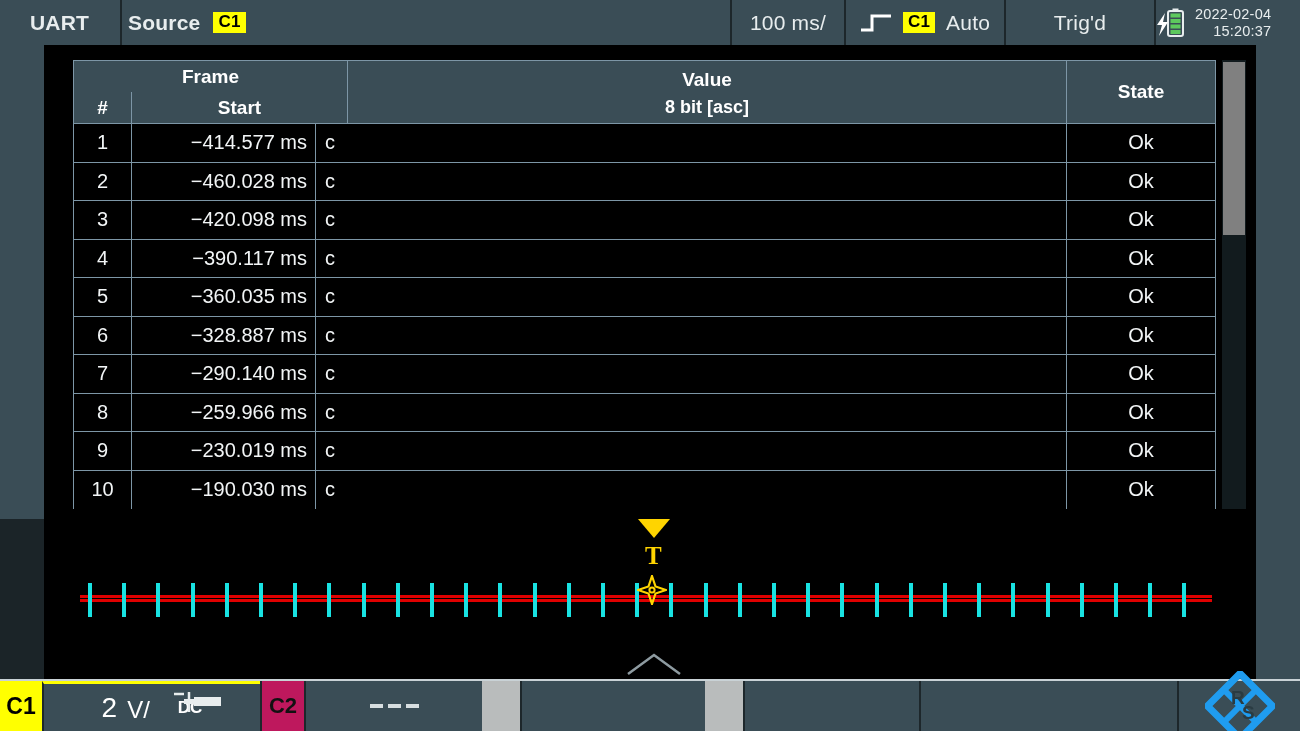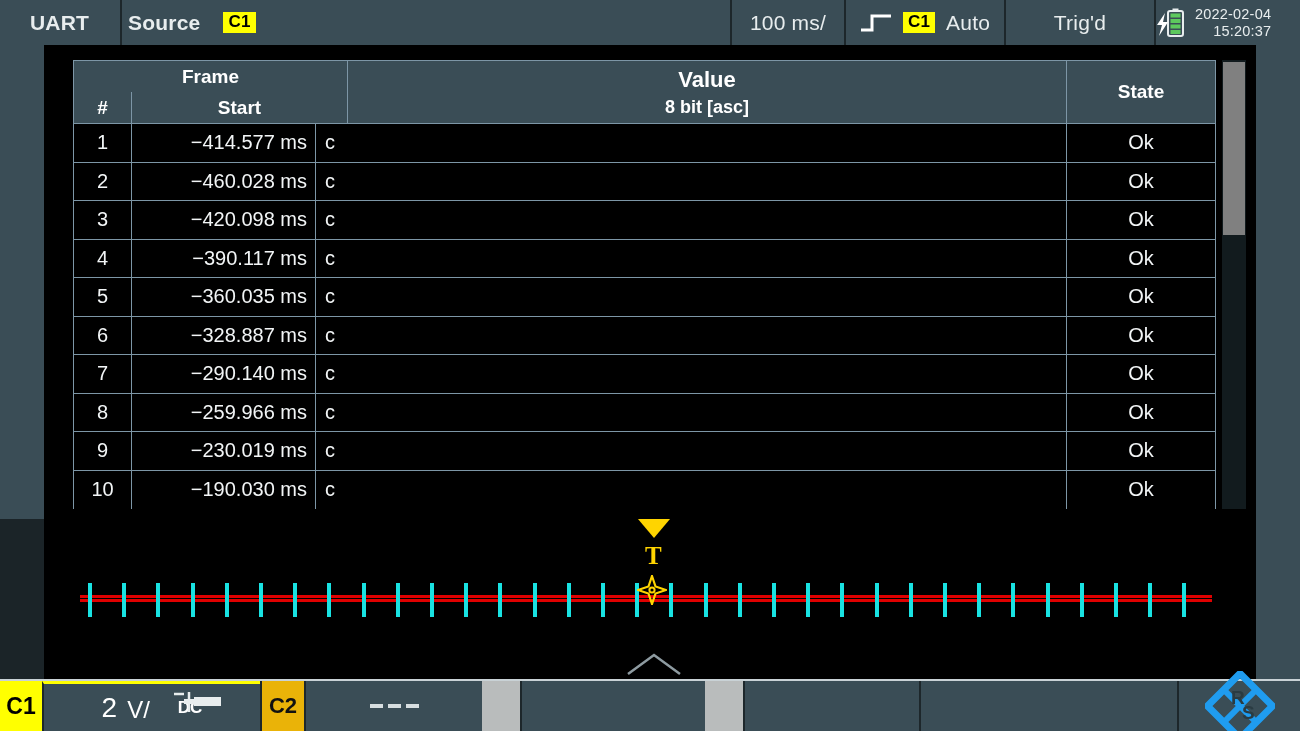--- a/index.html
+++ b/index.html
@@ -40,21 +40,21 @@
     display: flex; align-items: stretch;
     color: #e8edee;
   }
   .topbar .divider { width: 2px; background: #1d272b; flex: 0 0 auto; }
   .tb-cell {
     display: flex; align-items: center; justify-content: center;
     height: 45px; padding: 0 12px;
     font-size: 21px; letter-spacing: .2px; white-space: nowrap;
   }
   .tb-uart   { width: 108px; justify-content: flex-start; padding-left: 18px; font-weight: bold; }
-  .tb-source { justify-content: flex-start; padding-left: 6px; gap: 23px; font-weight: bold; }
+  .tb-source { justify-content: flex-start; padding-left: 6px; gap: 13px; font-weight: bold; }
   .tb-spacer { flex: 1 1 auto; }
   .tb-time   { width: 112px; }
   .tb-trig   { width: 158px; gap: 11px; }
   .tb-trigd  { width: 148px; }
   .tb-status { width: 156px; gap: 9px; justify-content: flex-start; padding-left: 0; }
 
   .chip-c1 {
     background: #ffff00; color: #000;
     font-size: 17px; font-weight: bold;
     padding: 1px 5px 2px 5px; line-height: 1.05;
@@ -91,21 +91,21 @@
     font-size: 19px; font-weight: bold;
   }
   .th-start {
     flex: 1; display: flex; align-items: center; justify-content: center;
     font-size: 19px; font-weight: bold;
   }
   .th-value {
     flex: 1 1 auto; border-right: 1px solid #7d96a6;
     display: flex; flex-direction: column; align-items: center; justify-content: center;
   }
-  .th-value .l1 { font-size: 22px; font-weight: bold; line-height: 29px; }
+  .th-value .l1 { font-size: 19px; font-weight: bold; line-height: 29px; }
   .th-value .l2 { font-size: 18px; font-weight: bold; line-height: 26px; }
   .th-state {
     width: 148px; display: flex; align-items: center; justify-content: center;
     font-size: 19px; font-weight: bold;
   }
 
   .tbody { background: #000; }
   .trow {
     display: flex; height: 38.5px;
     border-bottom: 1px solid #7d96a6;
@@ -198,21 +198,21 @@
     width: 218px; position: relative;
     border-top: 3px solid #ffff00; border-left: 2px solid #1d272b;
     display: flex; align-items: center; justify-content: center; gap: 10px;
     color: #fff;
   }
   .bb-scale { font-size: 28px; font-weight: 300; }
   .bb-vdiv  { font-size: 24px; position: relative; top: 2px; }
   .bb-coup  { font-size: 17px; font-weight: bold; margin-left: 18px; }
   .probe-icon { position: absolute; left: 128px; top: 8px; }
   .bb-c2 {
-    width: 44px; background: #eab308; color: #111;
+    width: 44px; background: #be185d; color: #111;
     display: flex; align-items: center; justify-content: center;
     font-size: 22px; font-weight: bold;
     border-left: 2px solid #1d272b;
   }
   .bb-slot {
     position: relative; border-left: 2px solid #1d272b;
     display: flex; align-items: center; justify-content: center;
     color: #e8edee;
   }
   .bb-dashes { width: 178px; }

